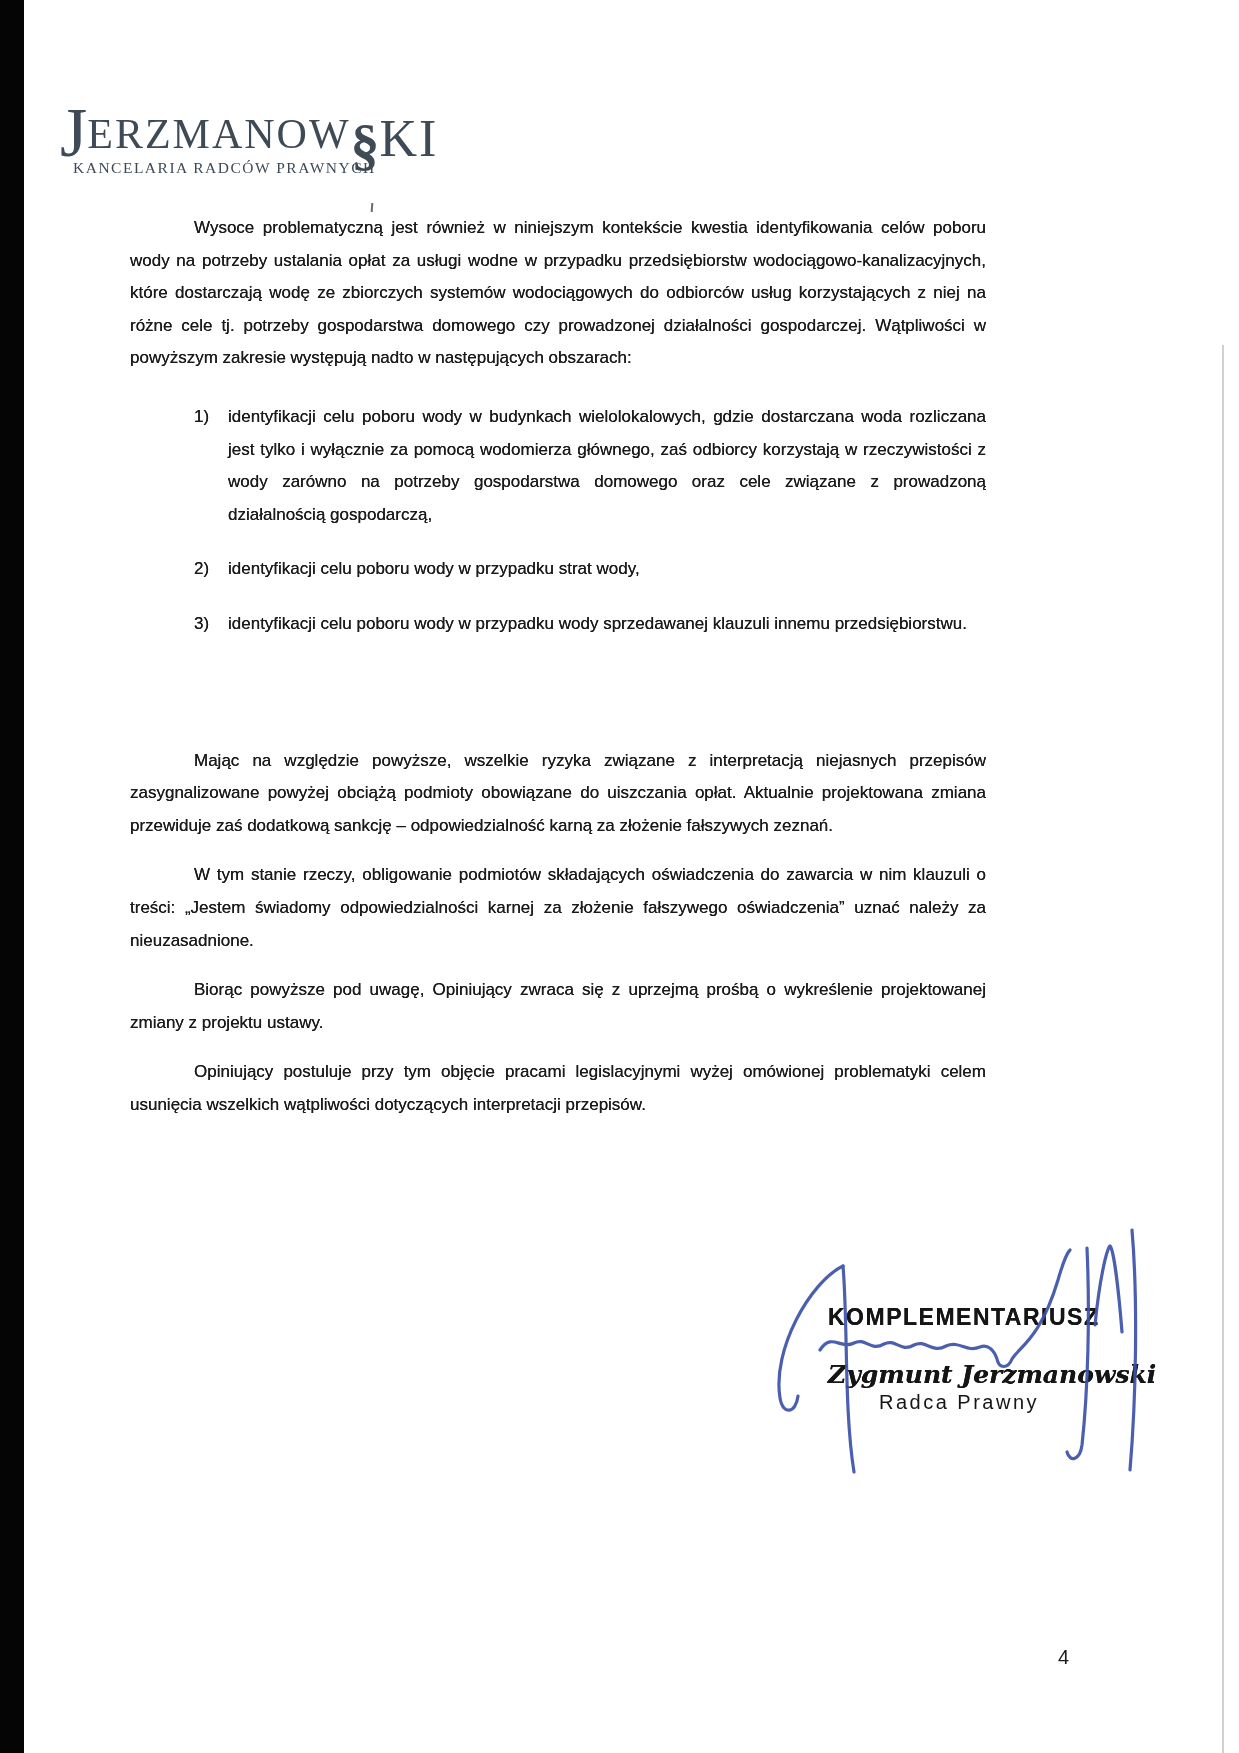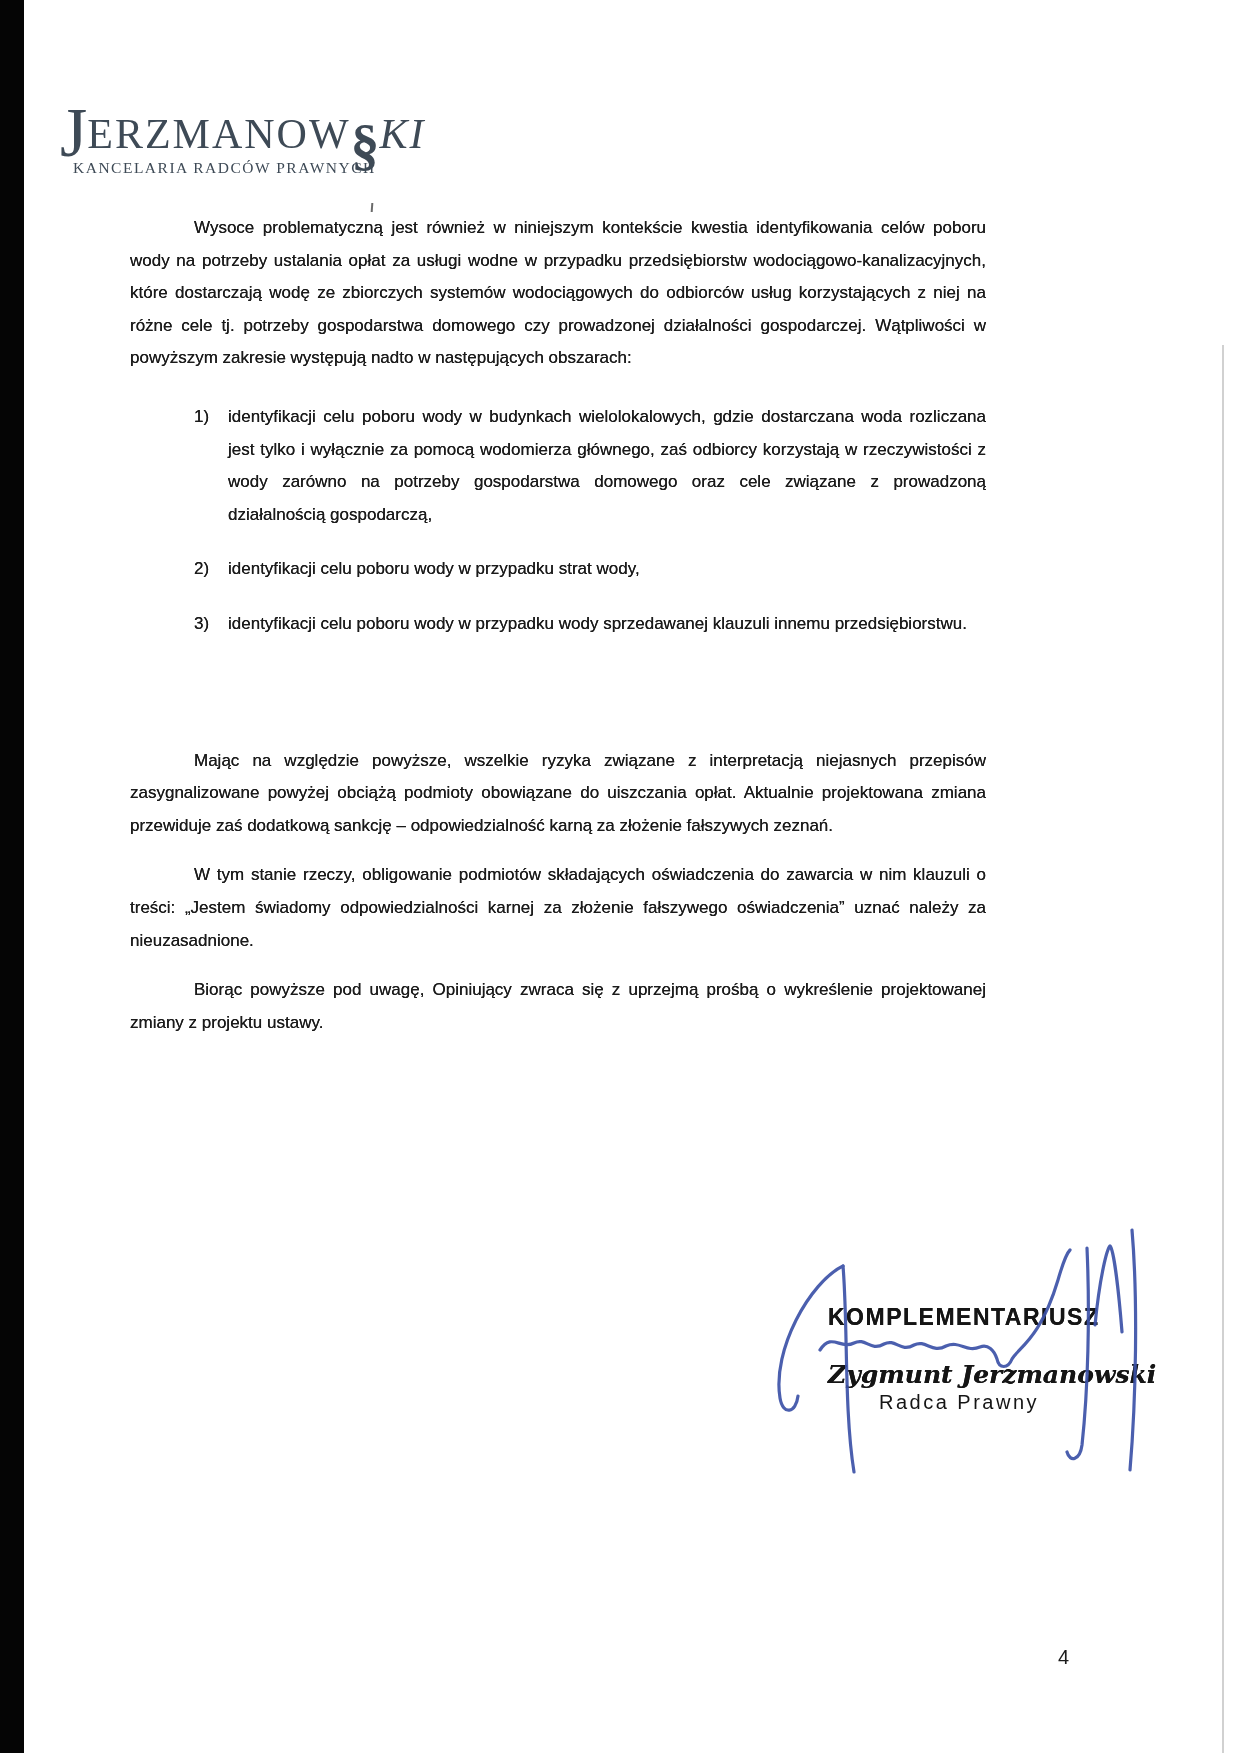--- a/index.html
+++ b/index.html
@@ -16,21 +16,21 @@
   
   .fold-line{position:absolute;left:1222px;top:345px;width:2px;height:1408px;background:#c6c6c6;opacity:.8;}
   .speck{position:absolute;left:371px;top:203px;width:2px;height:9px;background:#6a6a6a;transform:rotate(4deg);}
 
   
   .logo{position:absolute;left:60px;top:104px;color:#3e4a56;font-family:"Liberation Serif","DejaVu Serif",serif;}
   .logo-word{display:flex;align-items:flex-start;line-height:1;}
   .logo-j{font-size:70px;line-height:.82;letter-spacing:0;}
   .logo-main{font-size:42px;letter-spacing:2px;margin-top:9px;}
   .logo-par{font-size:58px;font-weight:bold;line-height:.8;margin-top:14px;position:relative;top:4px;z-index:2;}
-  .logo-ki{font-size:42px;letter-spacing:2px;margin-top:9px;font-style:italic;}
+  .logo-ki{font-size:52px;letter-spacing:2px;margin-top:9px;}
   .logo-sub{position:absolute;left:13px;top:55px;font-size:15.5px;letter-spacing:1.5px;white-space:nowrap;}
 
   
   .content{
     position:absolute;left:130px;top:212px;width:856px;
     font-size:17px;line-height:32.6px;text-align:justify;
     text-shadow:0 0 .5px currentColor;
   }
   .content p{margin:0 0 17px 0;text-indent:64px;}
   .num-list{margin:26px 0 0 0;}
@@ -81,20 +81,21 @@
       </div>
       <div class="num-item">
         <span class="num-marker">3)</span>
         <span class="num-text">identyfikacji celu poboru wody w przypadku wody sprzedawanej klauzuli innemu przedsiębiorstwu.</span>
       </div>
     </div>
 
     <p class="para-after-list">Mając na względzie powyższe, wszelkie ryzyka związane z interpretacją niejasnych przepisów zasygnalizowane powyżej obciążą podmioty obowiązane do uiszczania opłat. Aktualnie projektowana zmiana przewiduje zaś dodatkową sankcję – odpowiedzialność karną za złożenie fałszywych zeznań.</p>
     <p>W tym stanie rzeczy, obligowanie podmiotów składających oświadczenia do zawarcia w nim klauzuli o treści: „Jestem świadomy odpowiedzialności karnej za złożenie fałszywego oświadczenia” uznać należy za nieuzasadnione.</p>
     <p>Biorąc powyższe pod uwagę, Opiniujący zwraca się z uprzejmą prośbą o wykreślenie projektowanej zmiany z projektu ustawy.</p>
+    <p>Opiniujący postuluje przy tym objęcie pracami legislacyjnymi wyżej omówionej problematyki celem usunięcia wszelkich wątpliwości dotyczących interpretacji przepisów.</p>
   </div>
 
   <div class="sig-block">
     <div class="sig-role">KOMPLEMENTARIUSZ</div>
     <div class="sig-name">Zygmunt Jerzmanowski</div>
     <div class="sig-title">Radca Prawny</div>
   </div>
 
   <svg class="sig-ink" viewBox="0 0 420 270">
     <g fill="none" stroke="#3c52a8" stroke-width="3.2" stroke-linecap="round" stroke-linejoin="round" opacity="0.92">

